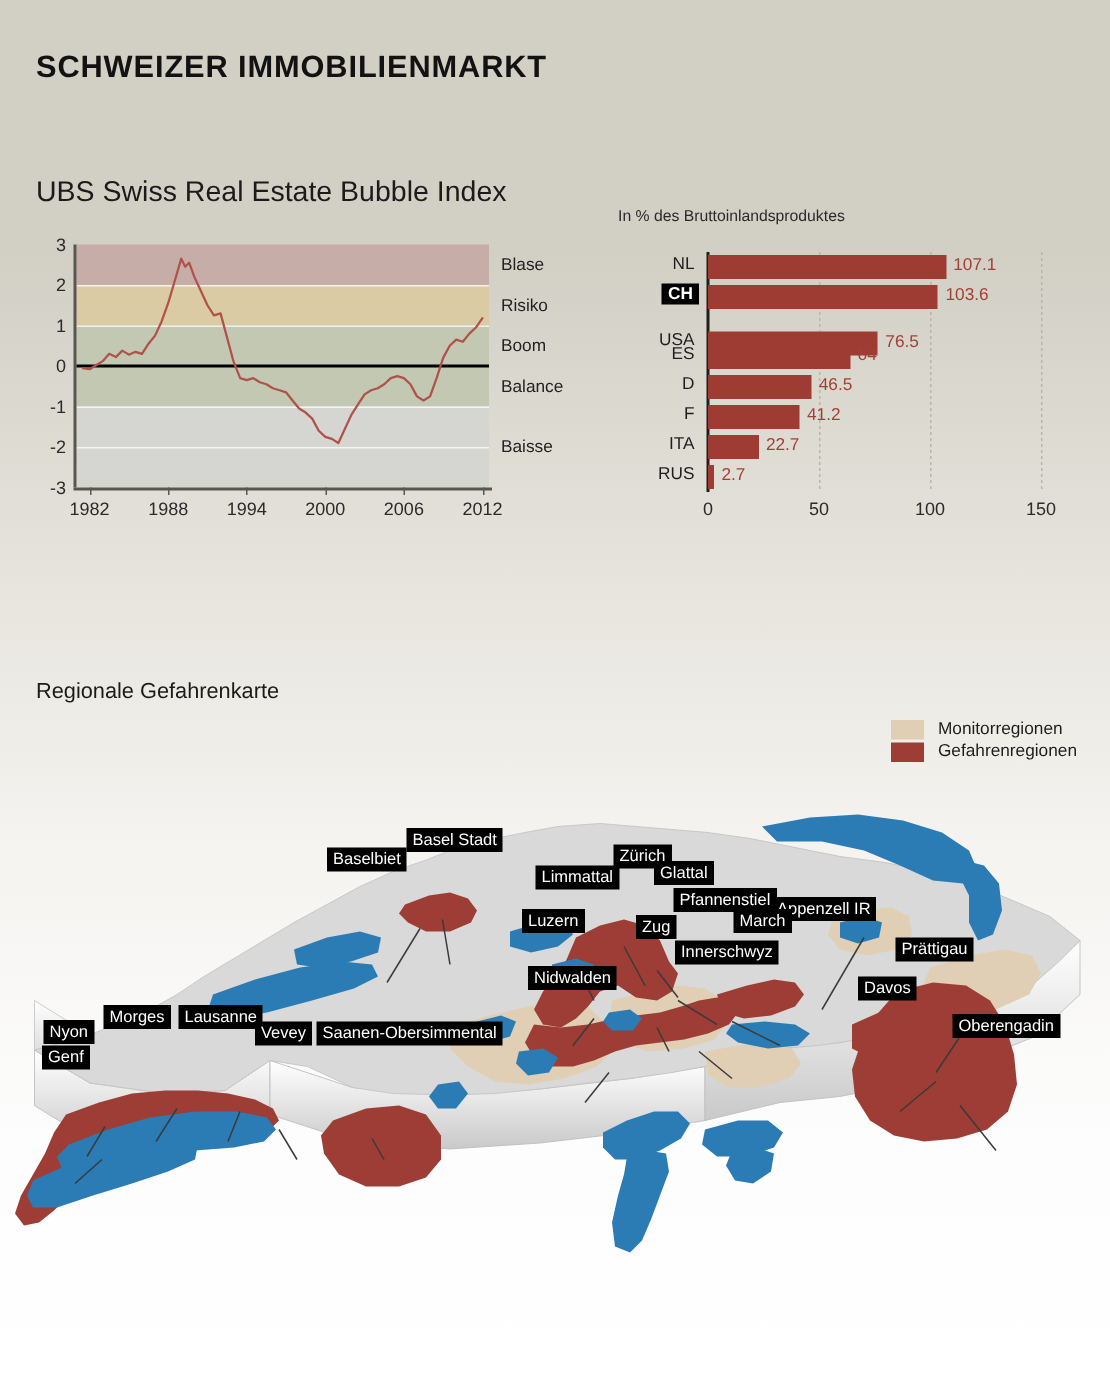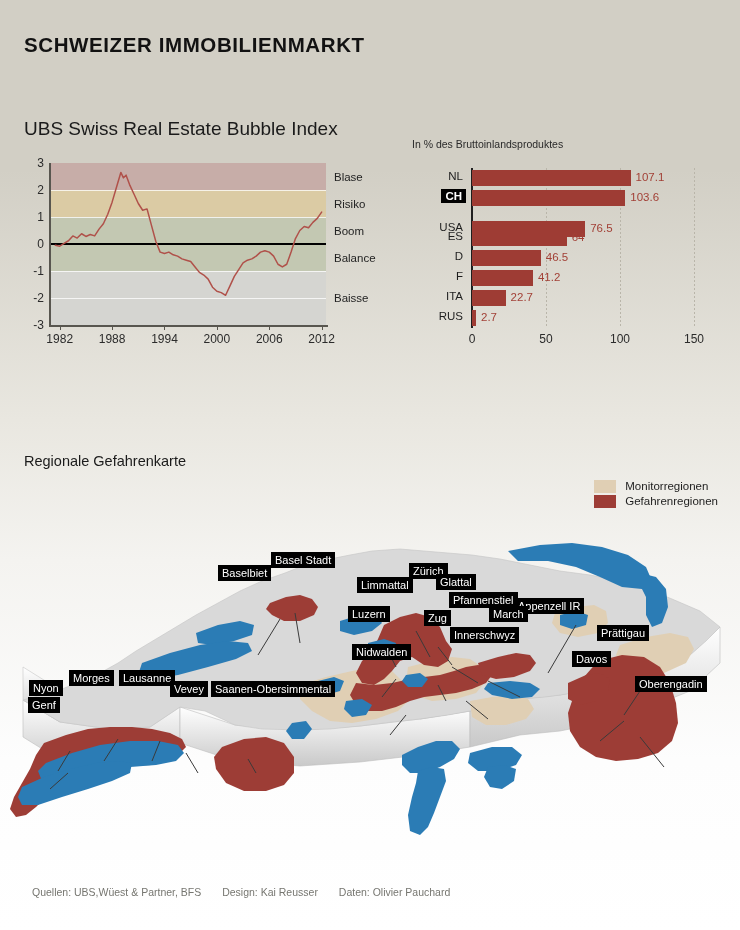--- a/index.html
+++ b/index.html
@@ -360,19 +360,14 @@
           <div class="mlabel" style="left: 69px; top: 155px;">Morges</div>
           <div class="mlabel" style="left: 119px; top: 155px;">Lausanne</div>
           <div class="mlabel" style="left: 29px; top: 165px;">Nyon</div>
           <div class="mlabel" style="left: 170px; top: 166px;">Vevey</div>
           <div class="mlabel" style="left: 28px; top: 182px;">Genf</div>
           <div class="mlabel" style="left: 211px; top: 166px;">Saanen-Obersimmental</div>
         </div>
     </div>
   </div>
 
-  <div class="footer">
-    <span>Quellen: UBS,Wüest &amp; Partner, BFS</span>
-    <span>Design: Kai Reusser</span>
-    <span>Daten: Olivier Pauchard</span>
-  </div>
 
 </div>
 
 </body></html>

